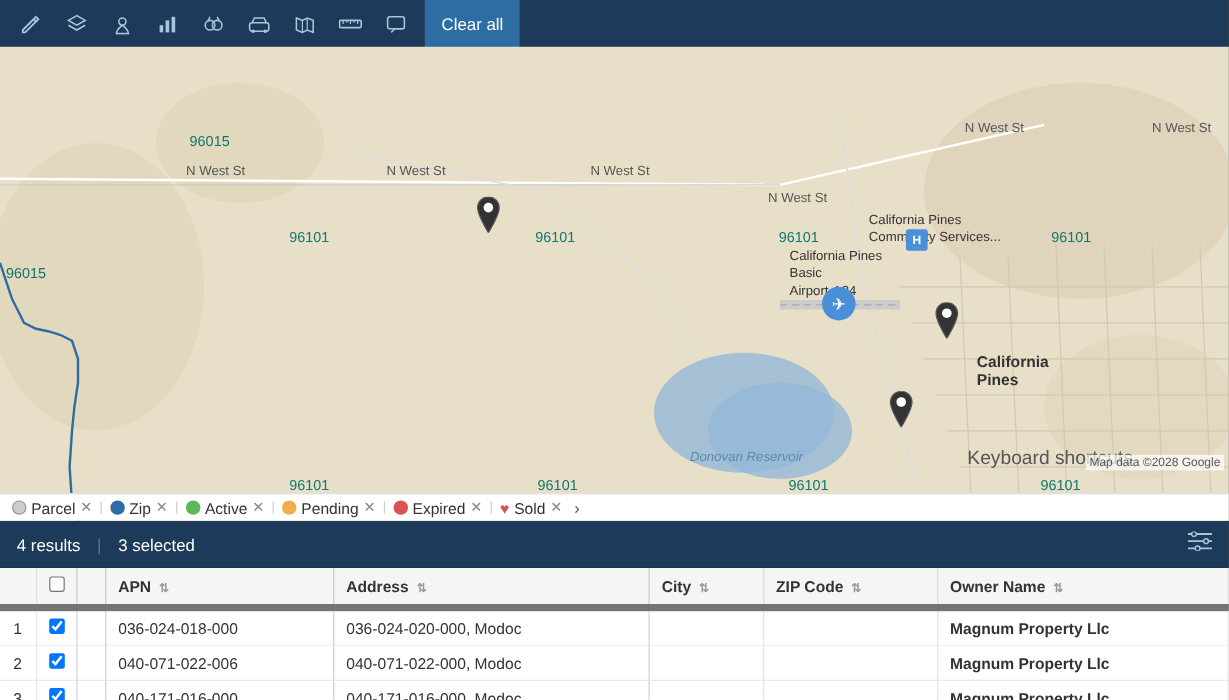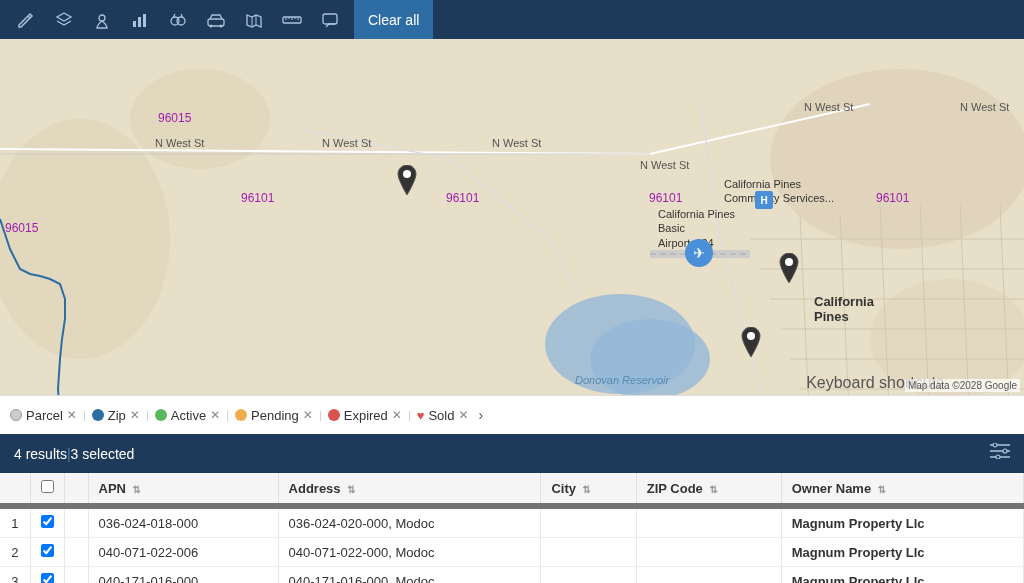--- a/index.html
+++ b/index.html
@@ -60,21 +60,21 @@
       width: 100%;
       height: 100%;
     }
 
     
     #filter-bar {
       position: absolute;
       bottom: 0;
       left: 0;
       right: 0;
-      height: 39px;
+      height: 23px;
       background: white;
       border-top: 1px solid #ddd;
       display: flex;
       align-items: center;
       padding: 0 10px;
       gap: 6px;
       z-index: 10;
     }
     .filter-pill {
       display: flex;
@@ -130,21 +130,21 @@
     }
 
     
     #results-bar {
       height: 39px;
       background: #1e3a5a;
       color: white;
       display: flex;
       align-items: center;
       padding: 0 14px;
-      gap: 0;
+      gap: 14px;
       font-size: 14px;
     }
     .results-sep { color: #5a7a9a; }
     .results-settings {
       margin-left: auto;
       color: #aac4dd;
       cursor: pointer;
       font-size: 18px;
     }
 
@@ -220,21 +220,21 @@
     }
     .map-label-small {
       position: absolute;
       font-size: 11px;
       color: #555;
       white-space: nowrap;
     }
     .zip-label {
       position: absolute;
       font-size: 12px;
-      color: #a21caf;
+      color: #0f766e;
       font-weight: 500;
     }
   </style>
 </head>
 <body>
 
 <div id="toolbar">
   <button class="tool-btn" title="Draw">
     <svg width="18" height="18" viewBox="0 0 18 18" fill="none">
         <path d="M2 14L13 3l2 2L4 16H2v-2z" stroke="#aac4dd" stroke-width="1.5" fill="none"></path>

